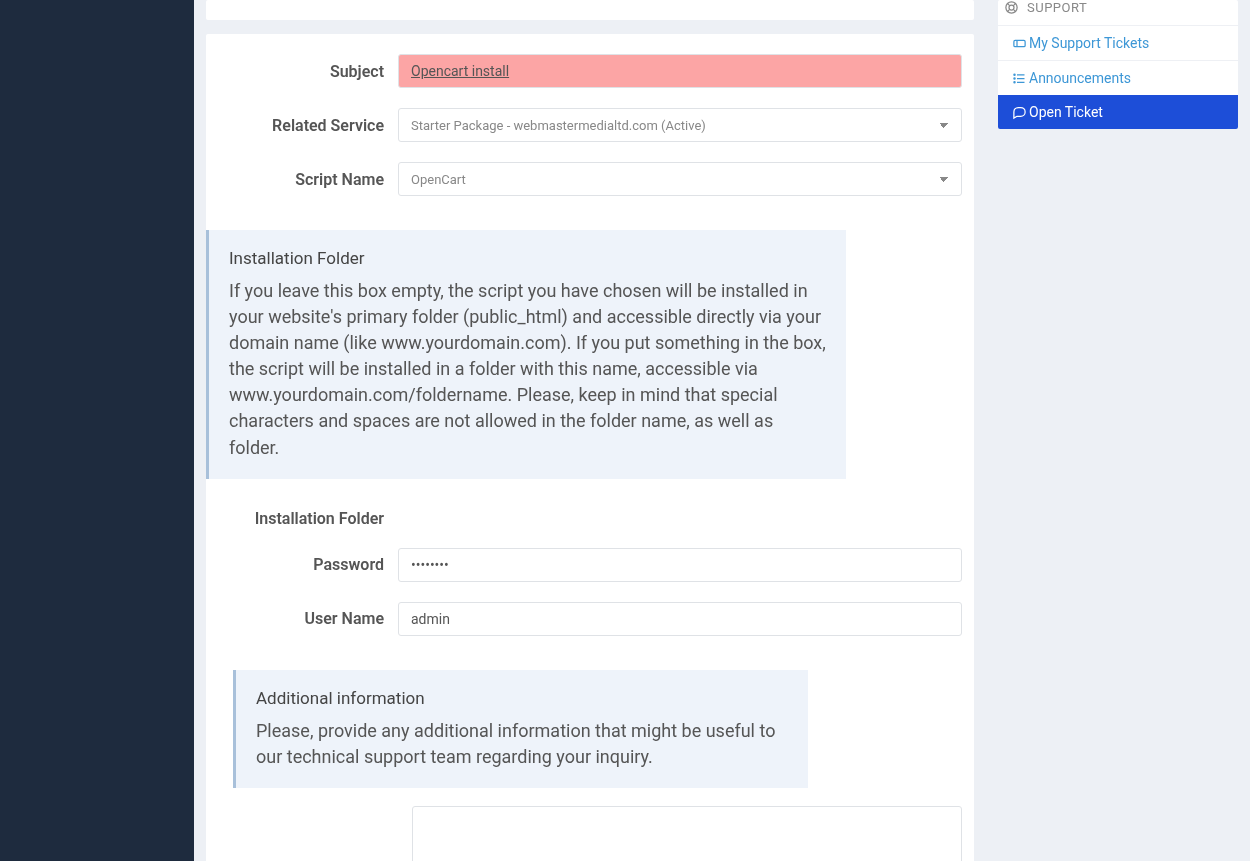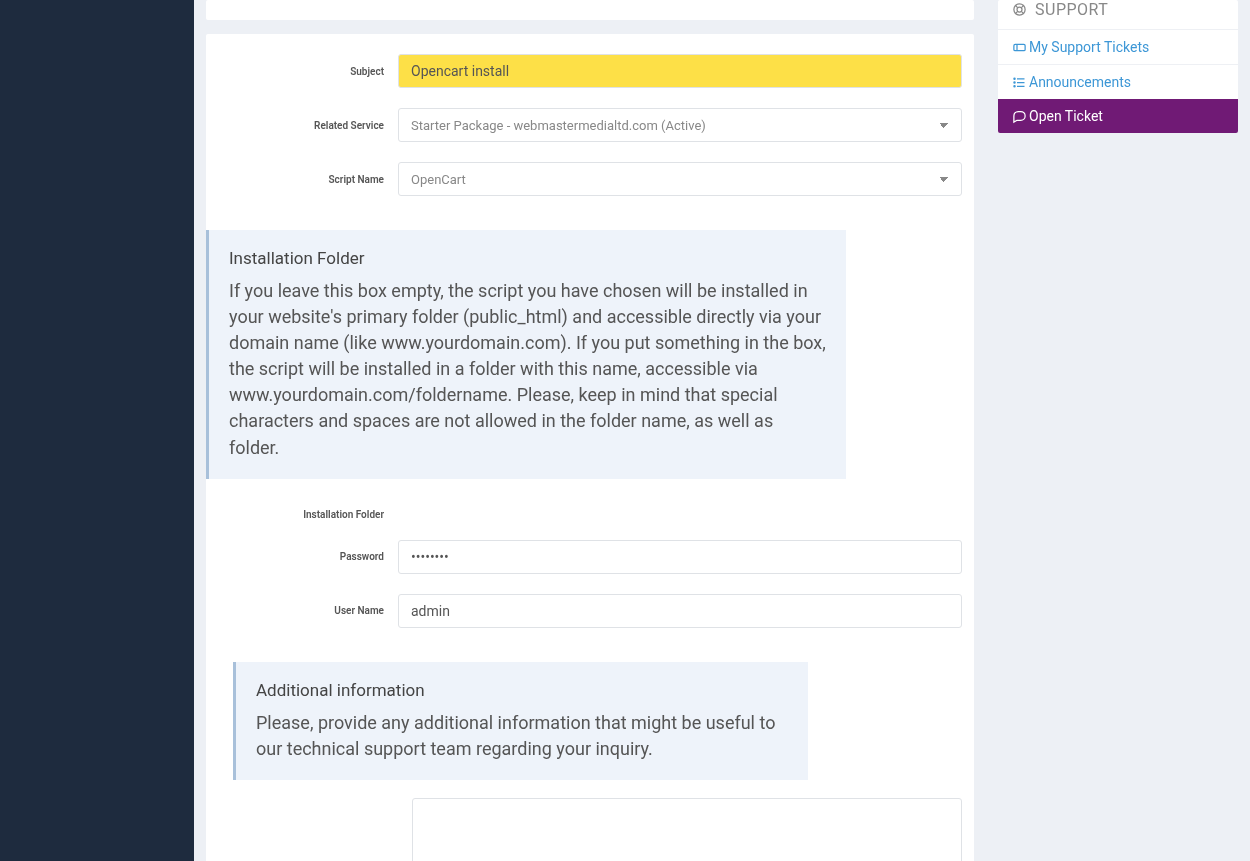--- a/index.html
+++ b/index.html
@@ -38,35 +38,36 @@
     padding: 6px 12px;
   }
   .form-row + .form-row { margin-top: 8px; }
   .form-label {
     width: 180px;
     flex-shrink: 0;
     text-align: right;
     font-weight: 600;
     color: #555;
     padding-right: 14px;
-    font-size: 10px;
+    font-size: 16px;
   }
   .form-control {
     flex: 1;
     height: 34px;
     padding: 6px 12px;
     border: 1px solid #dfe2e6;
     border-radius: 3px;
     background: #fff;
     color: #555;
     font-size: 14px;
     font-family: inherit;
   }
   .form-control.readonly {
-    background: #fde047;
+    background: #fca5a5;
+    text-decoration: underline;
   }
   select.form-control {
     appearance: none;
     color: #888;
     font-size: 13px;
     background-image: linear-gradient(45deg, transparent 50%, #888 50%), linear-gradient(135deg, #888 50%, transparent 50%);
     background-position: calc(100% - 17px) 14px, calc(100% - 12px) 14px;
     background-size: 5px 5px, 5px 5px;
     background-repeat: no-repeat;
   }
@@ -107,40 +108,40 @@
 
   .verif-row {
     display: flex;
     padding: 18px 12px 6px 12px;
     align-items: flex-start;
   }
 
   
   .side-card { background: #fff; border-radius: 2px; overflow: hidden; }
   .side-header {
-    padding: 0 14px 10px 14px;
+    padding: 0 14px 10px 6px;
     color: #888;
-    font-size: 16px;
+    font-size: 13px;
     letter-spacing: 0.5px;
     display: flex;
     align-items: center;
     gap: 8px;
   }
   .side-item {
     display: flex;
     align-items: center;
     gap: 2px;
     padding: 9px 14px;
     color: #3d97d6;
     font-size: 14px;
     border-top: 1px solid #eef0f4;
     cursor: pointer;
   }
   .side-item.active {
-    background: #701a75;
+    background: #1d4ed8;
     color: #fff;
     border-top: none;
   }
   .icon-svg { width: 15px; height: 15px; flex-shrink: 0; }
 </style>
 </head>
 <body>
 
 <div class="layout">
   <div class="left-rail"></div>

